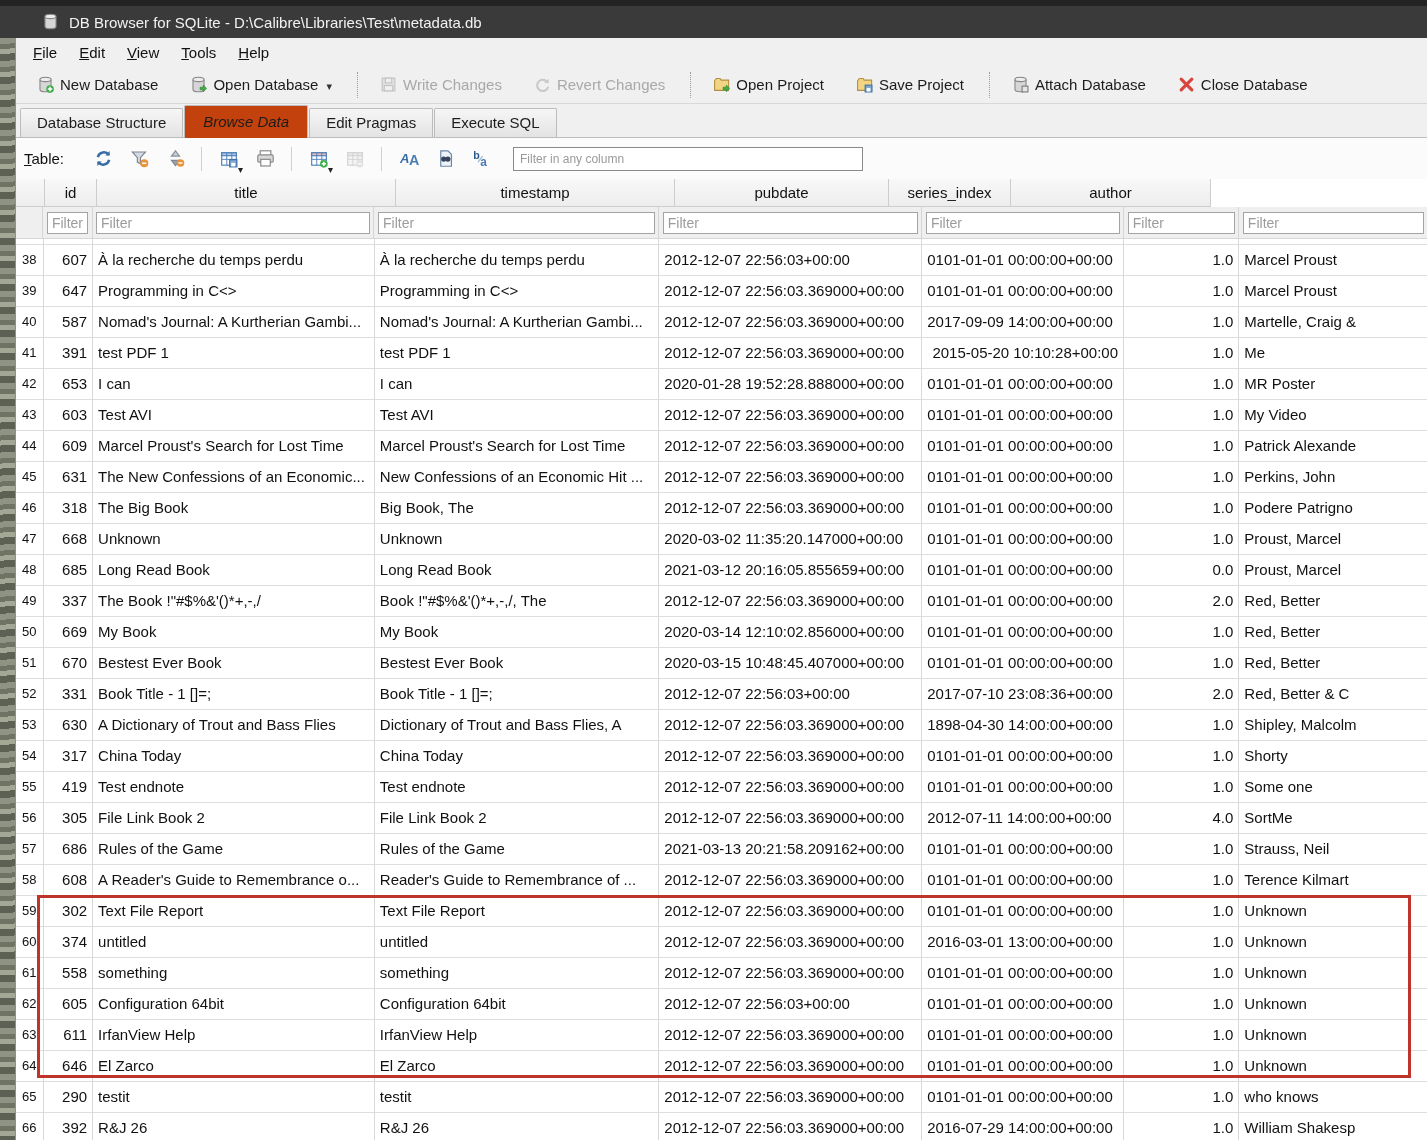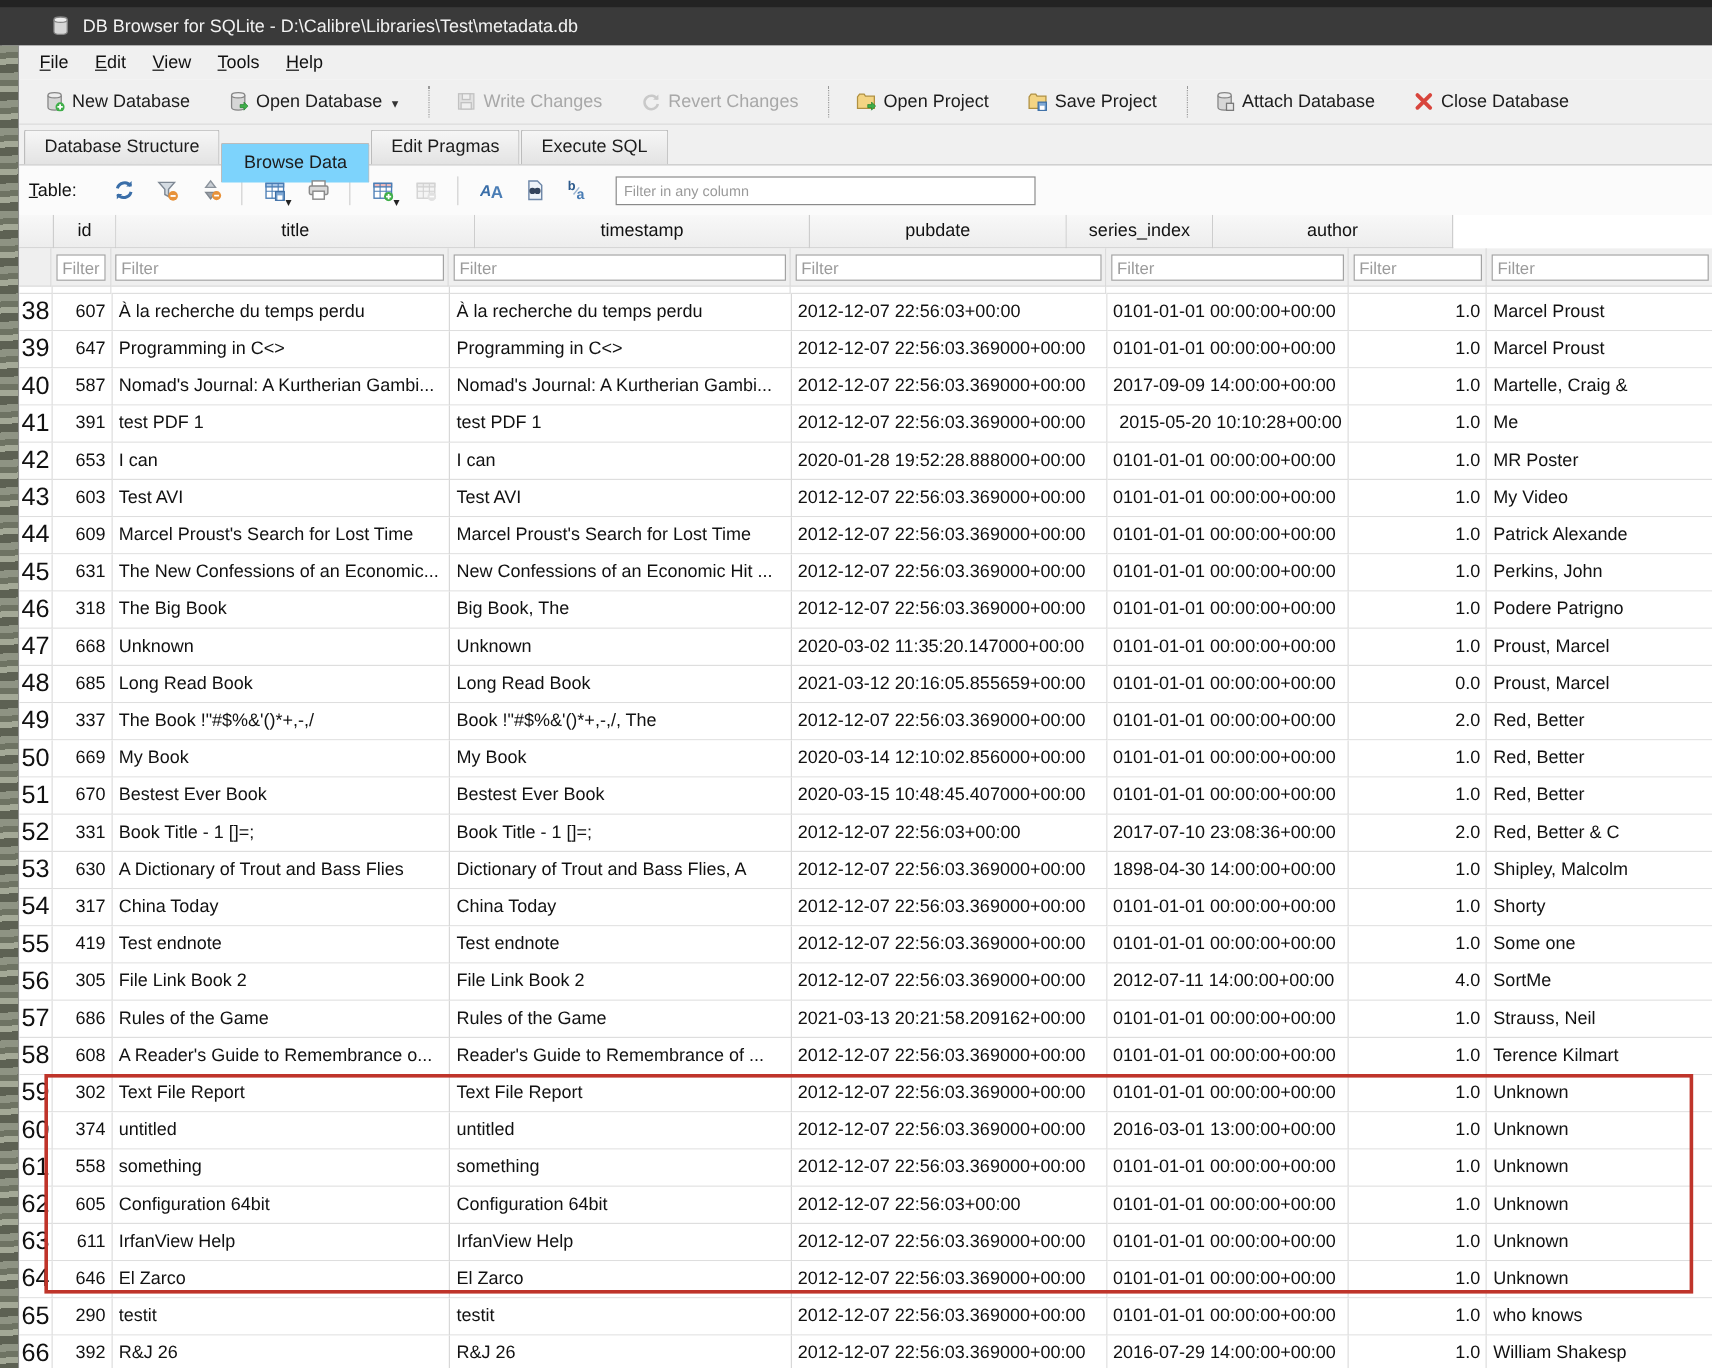--- a/index.html
+++ b/index.html
@@ -23,21 +23,21 @@
   .tbtn{display:flex;align-items:center;gap:6px;padding:5px 9px;margin-right:14px;font-size:15px;color:#1c1c1c;border-radius:2px;}
   .tbtn .icn{width:17px;height:17px;display:inline-flex;}
   .tbtn.disabled{color:#a8a8a8;}
   .tbtn.disabled .icn{filter:grayscale(1);opacity:.45;}
   .tbtn .drop{font-size:11px;color:#333;margin-left:2px;align-self:flex-end;}
   .tsep{width:1px;height:26px;border-left:1px dotted #9a9a9a;margin:0 12px 0 2px;}
   
   .tabbar{height:34px;background:#f0f0f0;border-bottom:1px solid #bcbcbc;display:flex;align-items:flex-end;padding-left:4px;box-sizing:border-box;}
   .tab{font-size:15px;padding:5px 16px 6px;border:1px solid #bcbcbc;border-bottom:none;margin-right:1px;
        background:linear-gradient(#f6f6f6,#e3e3e3);color:#1c1c1c;border-radius:2px 2px 0 0;}
-  .tab.active{background:#7dd3fc;padding:7px 18px 8px;position:relative;top:15px;}
+  .tab.active{background:#c2410c;padding:7px 18px 8px;position:relative;top:1px;font-style:italic;}
   
   .controls{height:41px;background:#fbfbfb;display:flex;align-items:center;padding-left:8px;}
   .lbl{font-size:15px;margin-right:7px;}
   .combo{width:280px;height:26px;border:1px solid #7c7c7c;outline:1px dotted #555;outline-offset:-4px;
          background:linear-gradient(#f4f4f4,#e9e9e9);display:flex;align-items:center;padding-left:5px;box-sizing:border-box;}
   .combo .icn{width:16px;height:16px;margin-right:6px;display:inline-flex;}
   .combo .cval{font-size:15px;flex:1;}
   .combo .carr{width:22px;height:100%;display:flex;align-items:center;justify-content:center;border-left:1px solid #cfcfcf;}
   .mini{display:flex;align-items:center;margin-left:22px;gap:16px;}
   .mbtn{position:relative;width:20px;height:20px;display:inline-flex;align-items:center;justify-content:center;}
@@ -56,21 +56,21 @@
   .fcell{box-sizing:border-box;height:32px;background:#efefef;border-right:1px solid #d6d6d6;border-bottom:1px solid #d6d6d6;
          display:flex;align-items:center;justify-content:center;}
   .fcell input{width:calc(100% - 7px);height:22px;border:1px solid #a3a3a3;font-size:14px;padding:0 4px;
                font-family:"Liberation Sans",sans-serif;box-sizing:border-box;}
   .fcell input::placeholder{color:#9b9b9b;}
   .bcell{box-sizing:border-box;height:31px;line-height:30px;font-size:15px;background:#fff;
          border-right:1px solid #d8d8d8;border-bottom:1px solid #dedede;padding:0 5px;
          white-space:nowrap;overflow:hidden;}
   .bcell.num{text-align:right;}
   .rnum{box-sizing:border-box;text-align:center;padding:0 2px;background:#fff;
-        border-right:1px solid #d8d8d8;border-bottom:1px solid #dedede;height:31px;line-height:30px;font-size:21px;}
+        border-right:1px solid #d8d8d8;border-bottom:1px solid #dedede;height:31px;line-height:30px;font-size:13px;}
   .sliver .bcell,.sliver .rnum{height:6px;line-height:6px;}
   
   .hl-rect{position:absolute;left:37px;top:895px;width:1368px;height:177px;border:3px solid #bf342a;z-index:5;pointer-events:none;}
 </style>
 </head>
 <body>
 
 <div id="app">
   <div class="titlebar">
     <span class="ticon">

